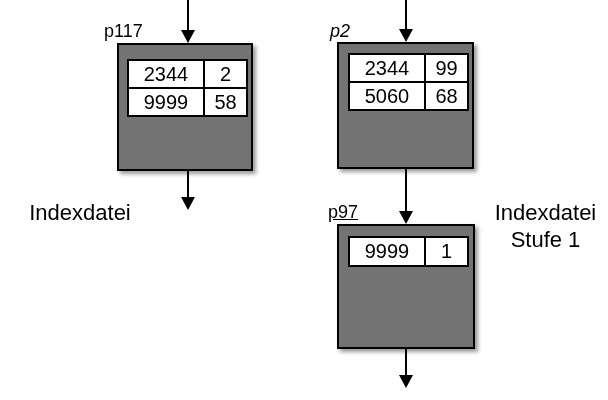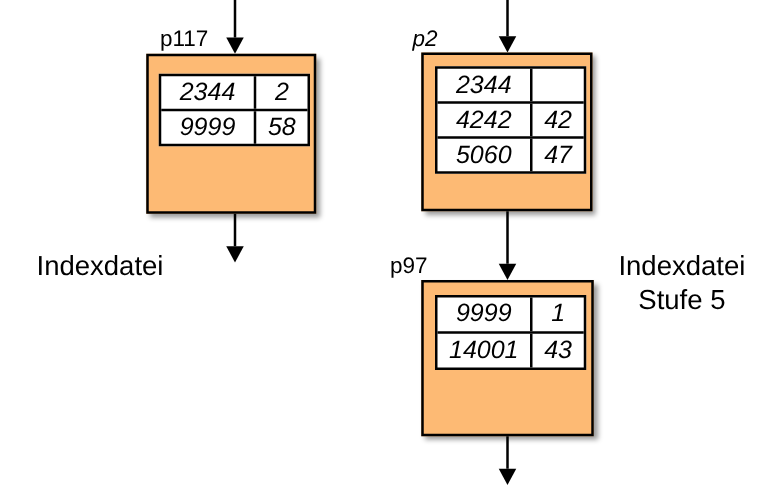--- a/index.html
+++ b/index.html
@@ -1,22 +1,22 @@
 <!DOCTYPE html>
 <html><head>
 <meta charset="utf-8">
 <style>
   html, body { margin:0; padding:0; background:#ffffff; }
   .canvas {
     position:relative; width:608px; height:400px; background:#ffffff;
     font-family:"Liberation Sans", sans-serif; color:#000; overflow:hidden;
   }
   .node {
-    position:absolute; background:#fdba74; border:2px solid #000;
-    box-shadow:3px 3px 4px rgba(0,0,0,0.40); box-sizing:border-box;font-style:italic;
+    position:absolute; background:#737373; border:2px solid #000;
+    box-shadow:3px 3px 4px rgba(0,0,0,0.40); box-sizing:border-box;
   }
   .node-label { position:absolute; font-size:18px; line-height:18px; white-space:nowrap; }
   .kv-table { position:absolute; border:2px solid #000; background:#ffffff; }
   .kv-row { display:flex; }
   .kv-row + .kv-row { border-top:2px solid #000; }
   .cell {
     display:flex; align-items:center; justify-content:center;
     font-size:20px; height:26px; white-space:nowrap;
   }
   .p97-table .cell { height:27px; }
@@ -33,21 +33,21 @@
 </head>
 <body>
 
 <div class="canvas">
 
   <div>
     <div class="vline" style="left:187px; top:0; height:30px;"></div>
     <div class="ahead" style="left:181px; top:30px;"></div>
   </div>
 
-  <div class="node-label" style="left:104px; top:22px;margin-left:24px;">p117</div>
+  <div class="node-label" style="left:104px; top:22px;">p117</div>
   <div class="node" style="left:117px; top:43px; width:136px; height:128px;">
     <div class="kv-table" style="left:8px; top:14px;">
       <div class="kv-row">
         <div class="cell key">2344</div>
         <div class="cell val">2</div>
       </div>
       <div class="kv-row">
         <div class="cell key">9999</div>
         <div class="cell val">58</div>
       </div>
@@ -62,57 +62,50 @@
   <div>
     <div class="vline" style="left:405px; top:0; height:29px;"></div>
     <div class="ahead" style="left:399px; top:29px;"></div>
   </div>
 
   <div class="node-label" style="left:330px; top:22px;font-style:italic;">p2</div>
   <div class="node" style="left:337px; top:42px; width:137px; height:127px;">
     <div class="kv-table" style="left:9px; top:9px;">
       <div class="kv-row">
         <div class="cell key">2344</div>
-      </div>
-      <div class="kv-row">
-        <div class="cell key">4242</div>
-        <div class="cell val">42</div>
+        <div class="cell val">99</div>
       </div>
       <div class="kv-row">
         <div class="cell key">5060</div>
-        <div class="cell val">47</div>
+        <div class="cell val">68</div>
       </div>
     </div>
   </div>
 
   <div>
     <div class="vline" style="left:405px; top:169px; height:42px;"></div>
     <div class="ahead" style="left:399px; top:211px;"></div>
   </div>
 
-  <div class="node-label" style="left:312px; top:203px;">p97</div>
+  <div class="node-label" style="left:328px; top:203px;text-decoration:underline;">p97</div>
   <div class="node" style="left:337px; top:224px; width:138px; height:125px;">
     <div class="kv-table p97-table" style="left:9px; top:10px;">
       <div class="kv-row">
         <div class="cell key">9999</div>
         <div class="cell val">1</div>
-      </div>
-      <div class="kv-row">
-        <div class="cell key">14001</div>
-        <div class="cell val">43</div>
       </div>
     </div>
   </div>
 
   <div>
     <div class="vline" style="left:405px; top:349px; height:26px;"></div>
     <div class="ahead" style="left:399px; top:375px;"></div>
   </div>
 
   <div class="caption" style="left:14px; top:199px; width:132px;">
     <div>Indexdatei</div>
   </div>
   <div class="caption" style="left:483px; top:199px; width:125px;">
     <div>Indexdatei</div>
-    <div>Stufe 5</div>
+    <div>Stufe 1</div>
   </div>
 
 </div>
 
 </body></html>

